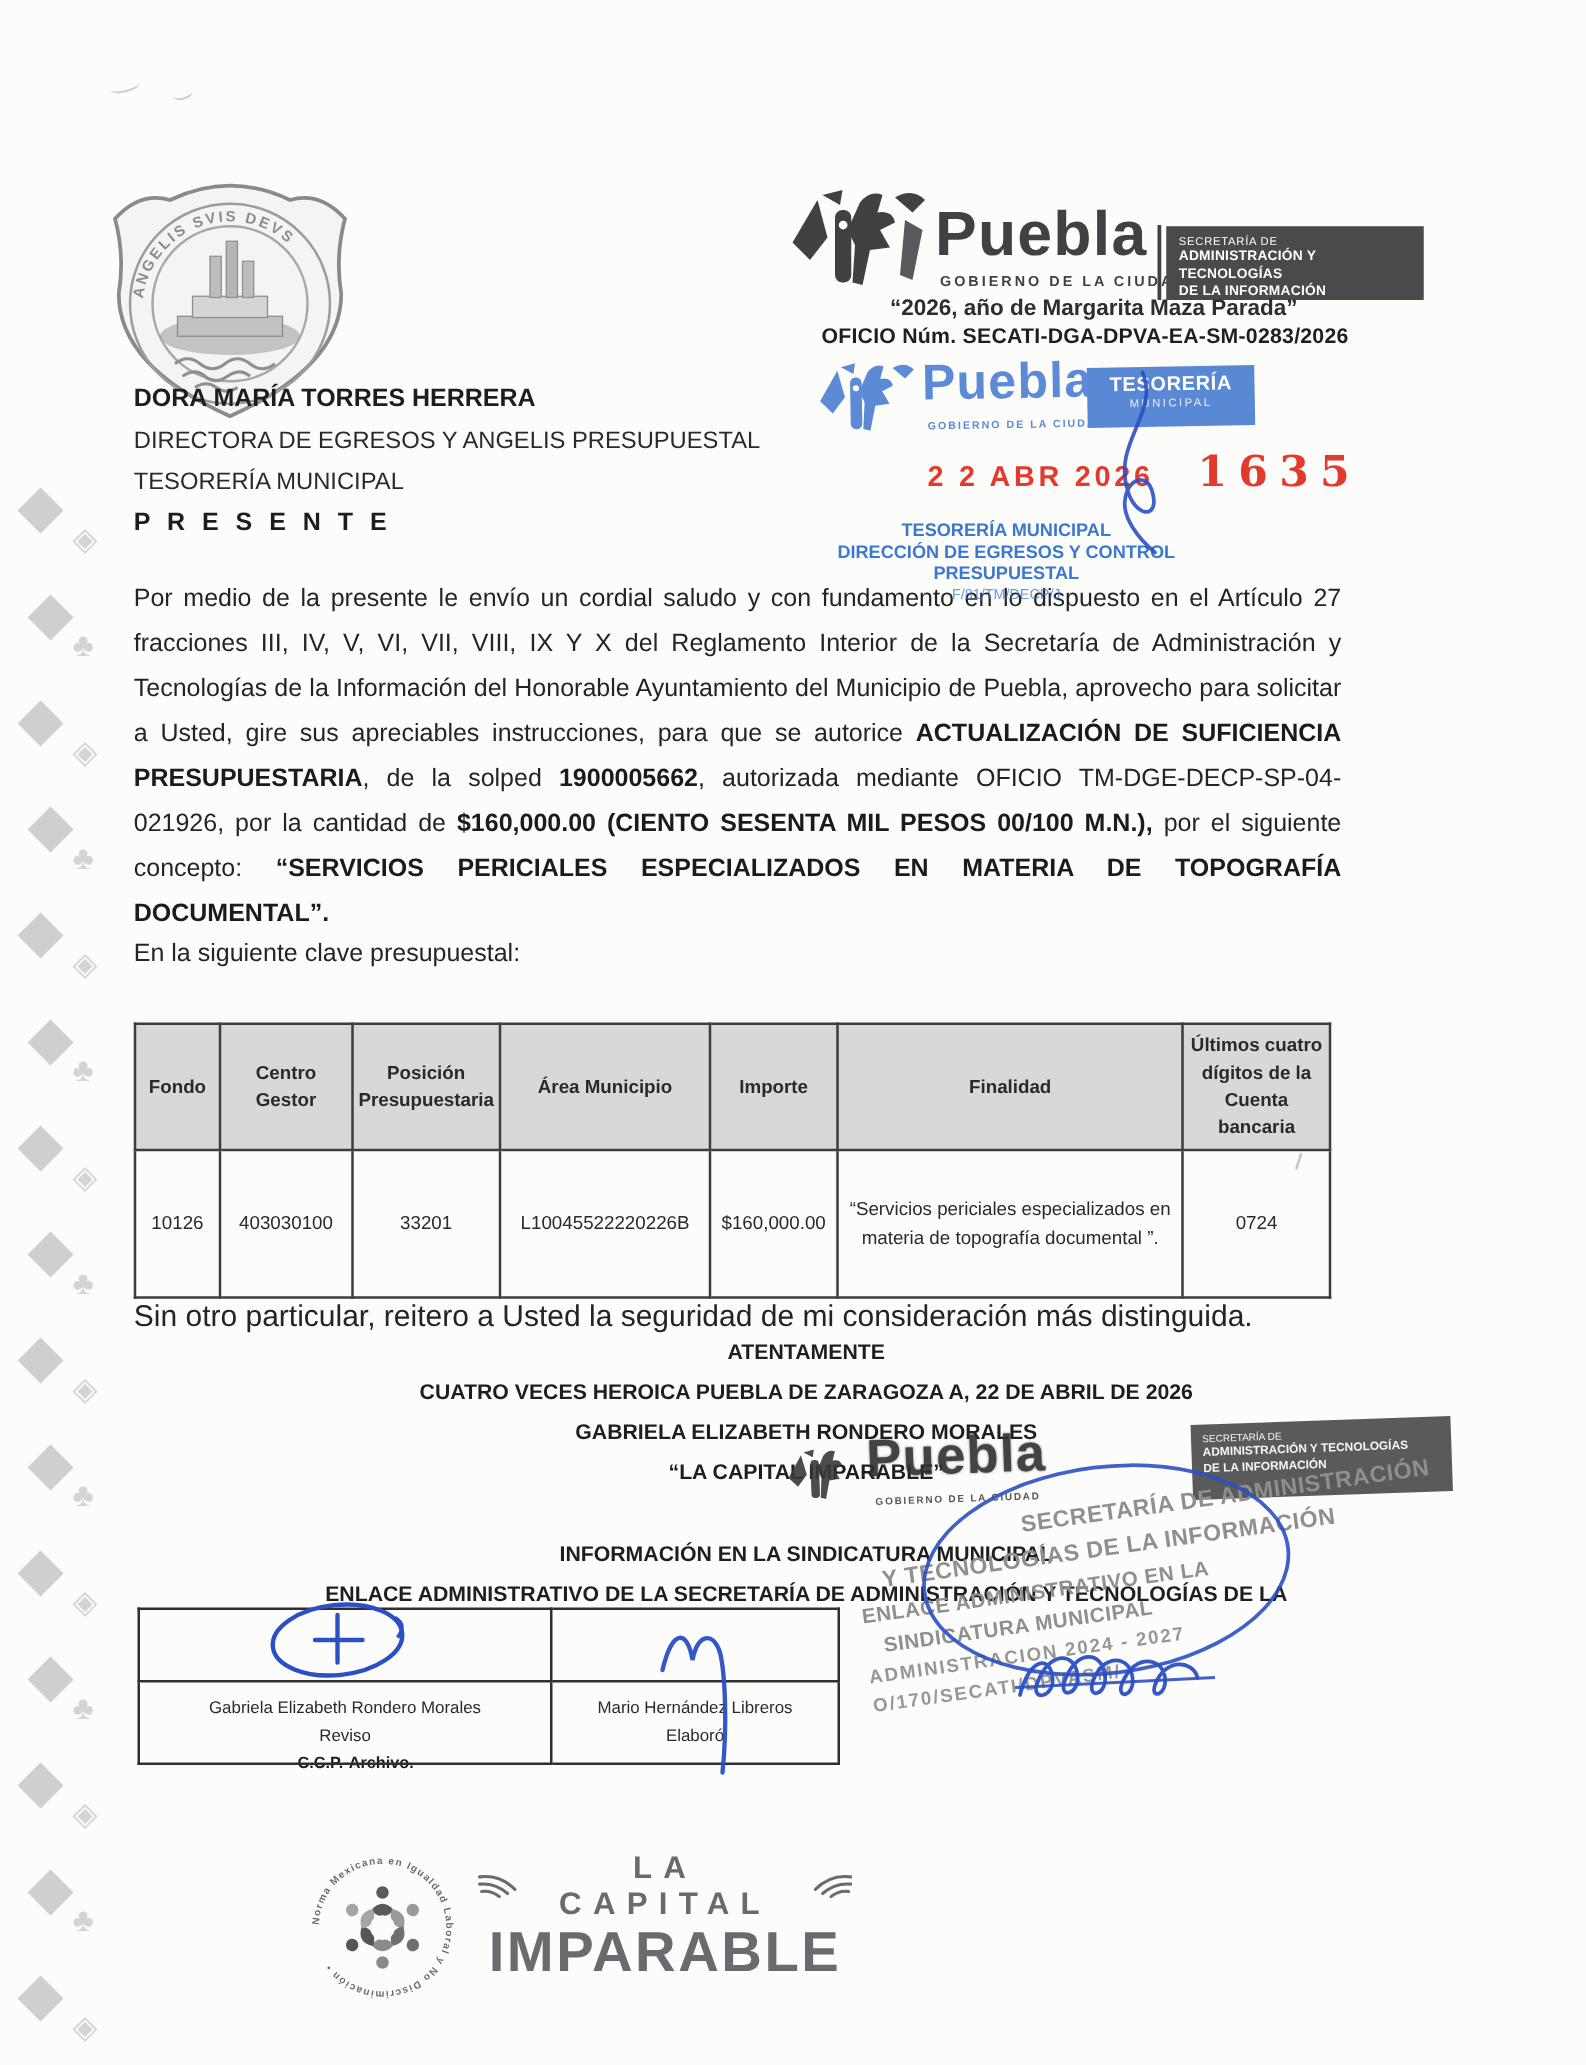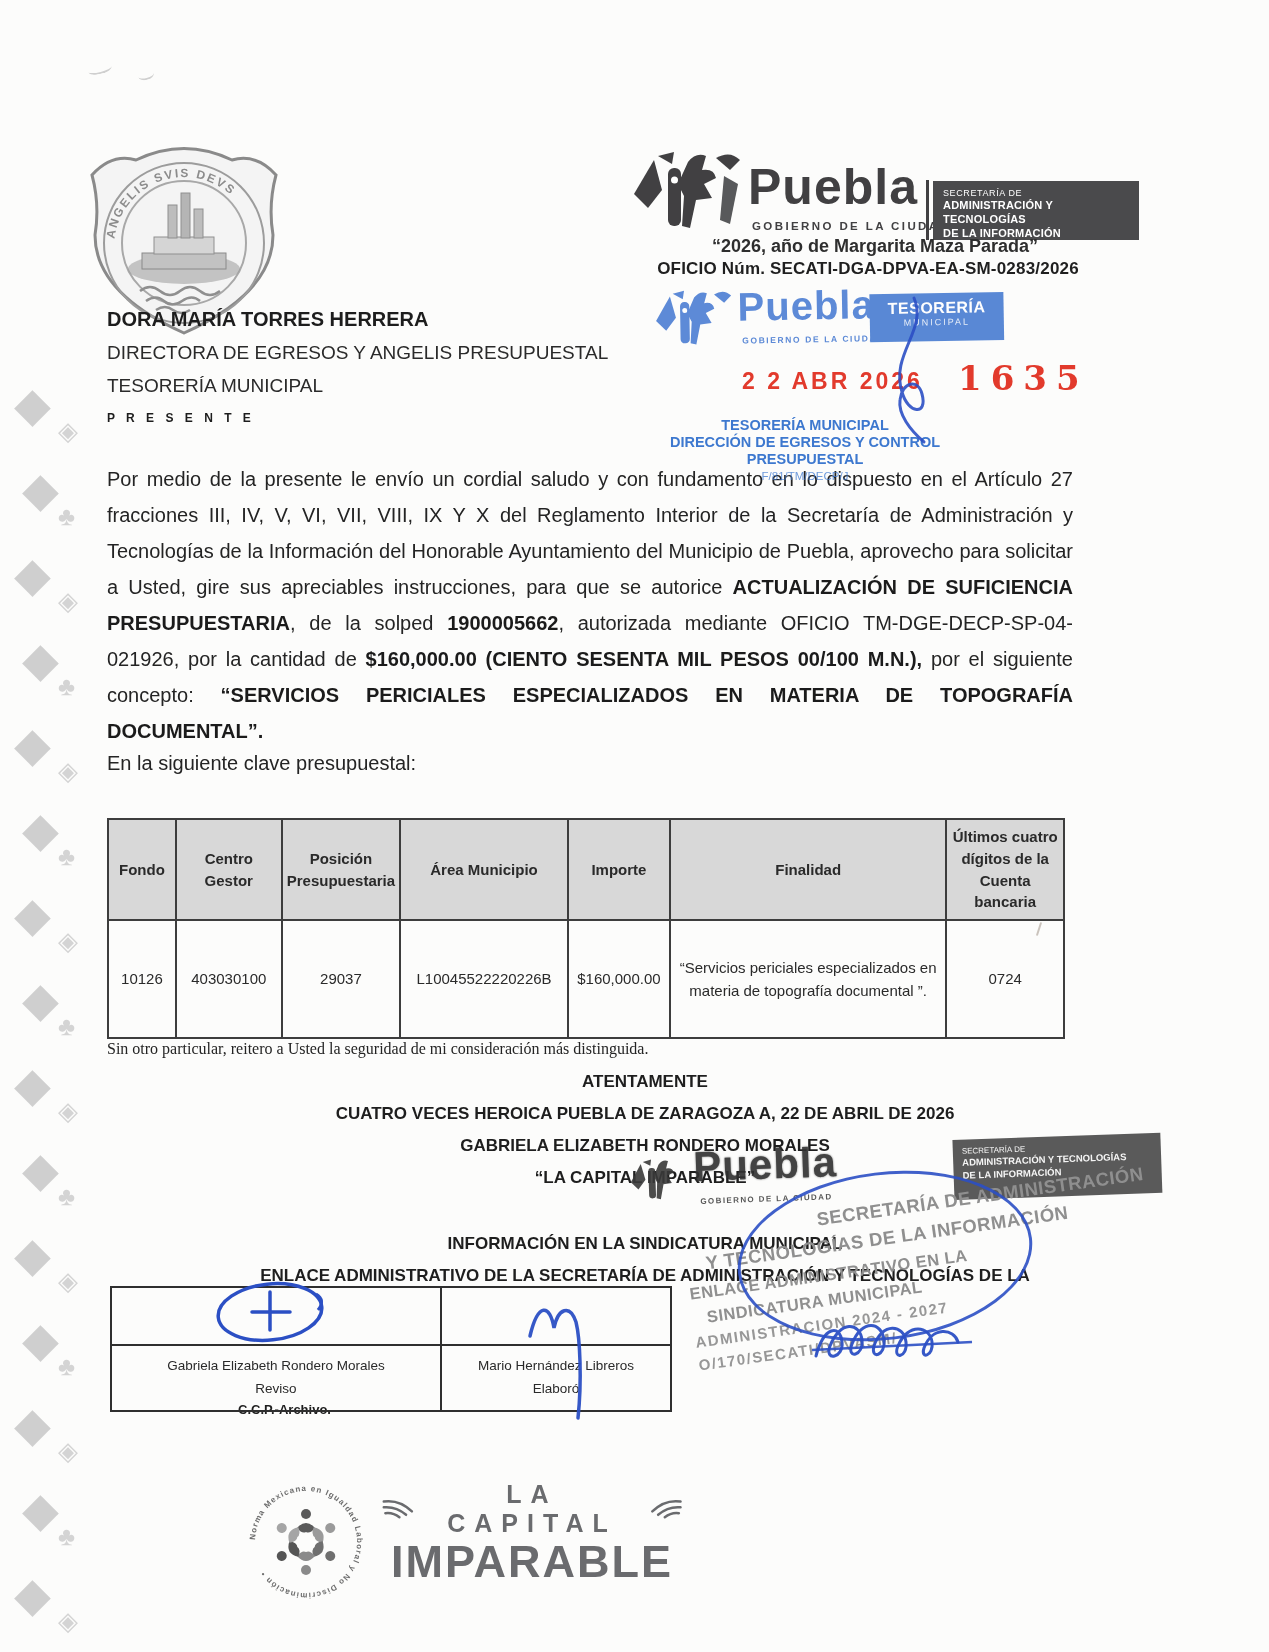--- a/index.html
+++ b/index.html
@@ -49,35 +49,35 @@
     font-size:34px; font-weight:bold; color:#e23a2c; letter-spacing:9px; z-index:2;}
   .office-lines{position:absolute; left:640px; top:417px; width:330px; text-align:center;
     color:#3d78cf; font-weight:bold; line-height:17px; z-index:2;}
   .office-lines .o1{font-size:14.5px;}
   .office-lines .o4{font-size:11.5px; opacity:.75; font-weight:normal;}
   .pen-loop{position:absolute; left:884px; top:296px; z-index:3;}
   
   .addressee{position:absolute; left:107px; top:303px; line-height:33px; z-index:1;}
   .addr-name{font-size:20px; font-weight:bold; color:#1d1d1d;}
   .addr-line{font-size:19px; color:#2a2a2a;}
-  .addr-sal{font-size:12px; font-weight:bold; letter-spacing:4px; color:#1d1d1d;}
+  .addr-sal{font-size:20px; font-weight:bold; letter-spacing:4px; color:#1d1d1d;}
   
   .body-par{position:absolute; left:107px; top:461px; width:966px; font-size:20px;
     line-height:36px; text-align:justify; color:#242424; z-index:1;}
   .seg-b{font-weight:bold; color:#1b1b1b;}
   .clave-line{position:absolute; left:107px; top:752px; font-size:20px; color:#242424;}
   
   .main-table{position:absolute; left:107px; top:818px; width:958px; border-collapse:collapse;
     font-size:15px; color:#2a2a2a; z-index:1;}
   .main-table th{background:#d8d8d8; border:2px solid #3d3d3d; font-weight:bold;
     padding:6px 4px; text-align:center; vertical-align:middle; height:86px; line-height:1.45;}
   .main-table td{border:2px solid #3d3d3d; text-align:center; vertical-align:middle;
     padding:8px 6px; height:100px; line-height:1.55;}
   
-  .closing{position:absolute; left:107px; top:1040px; font-size:16px; color:#242424; z-index:1;font-family:Liberation Serif, serif;}
+  .closing{position:absolute; left:107px; top:1040px; font-size:24px; color:#242424; z-index:1;}
   .sig-block{position:absolute; left:104px; top:1072px; width:1082px; text-align:center;
     font-weight:bold; color:#1e1e1e; z-index:1;}
   .sig-block div{margin-top:12px; font-size:17px;}
   .sig-block .first{margin-top:0;}
   .sig-title{position:absolute; left:104px; top:1228px; width:1082px; text-align:center;
     font-weight:bold; font-size:17px; line-height:32px; color:#1e1e1e; z-index:1;}
   
   .dark-stamp{position:absolute; left:628px; top:1134px; width:540px; height:105px;
     transform:rotate(-2deg); opacity:.9; z-index:2; filter:contrast(1.05);}
   .ds-wordmark{position:absolute; left:66px; top:2px; font-size:42px; font-weight:bold;
@@ -288,21 +288,21 @@
       <th>Centro Gestor</th>
       <th>Posición Presupuestaria</th>
       <th>Área Municipio</th>
       <th>Importe</th>
       <th>Finalidad</th>
       <th>Últimos cuatro dígitos de la Cuenta bancaria</th>
     </tr>
     <tr>
       <td>10126</td>
       <td>403030100</td>
-      <td>29037</td>
+      <td>33201</td>
       <td>L10045522220226B</td>
       <td>$160,000.00</td>
       <td>“Servicios periciales especializados en materia de topografía documental ”.</td>
       <td>0724</td>
     </tr>
   </tbody>
     </table>
 
   <div class="closing">Sin otro particular, reitero a Usted la seguridad de mi consideración más distinguida.</div>
   <div class="sig-block">

